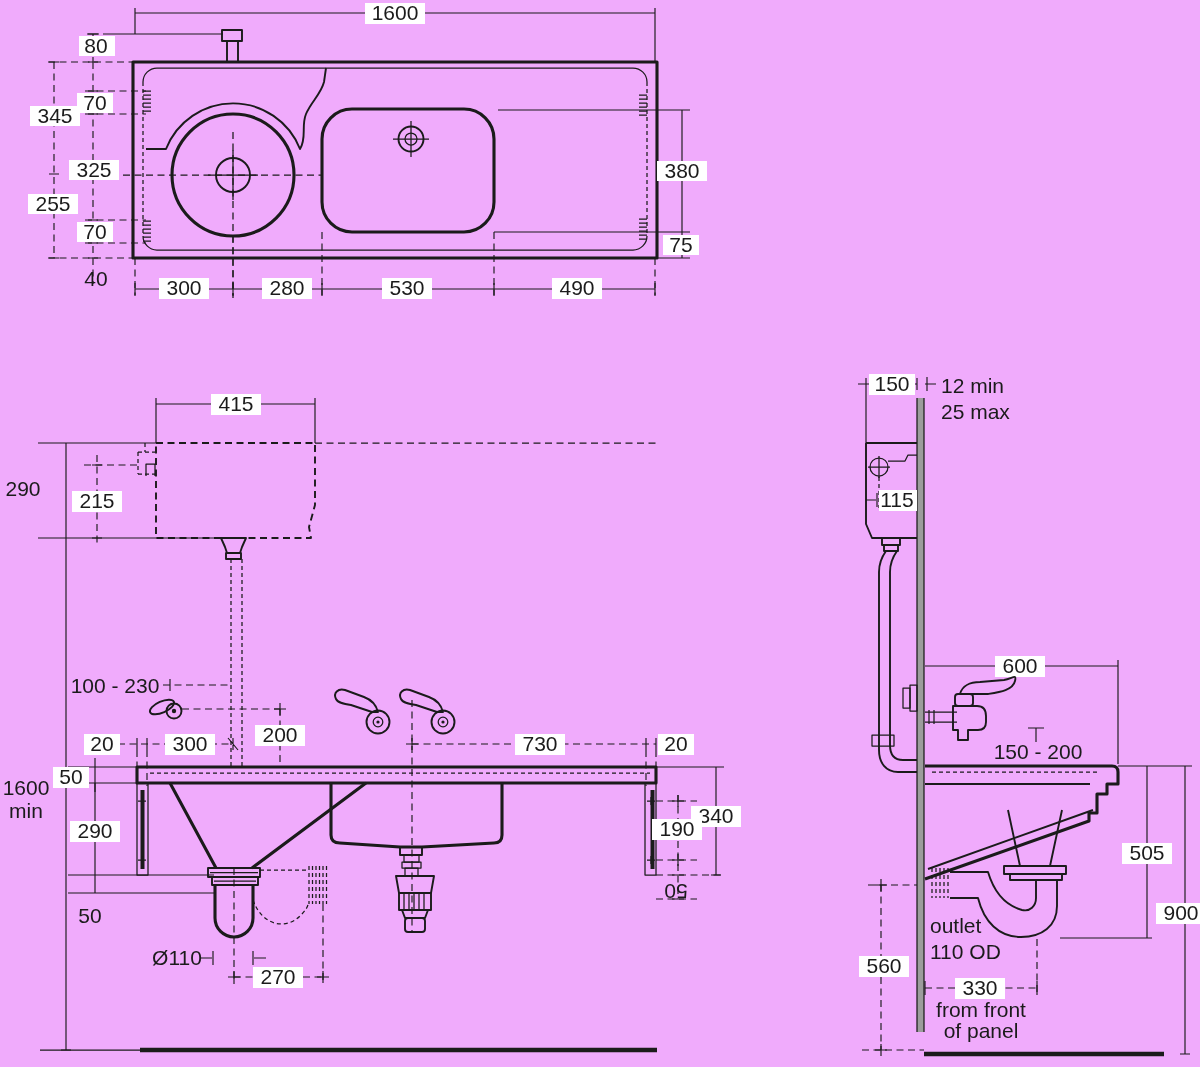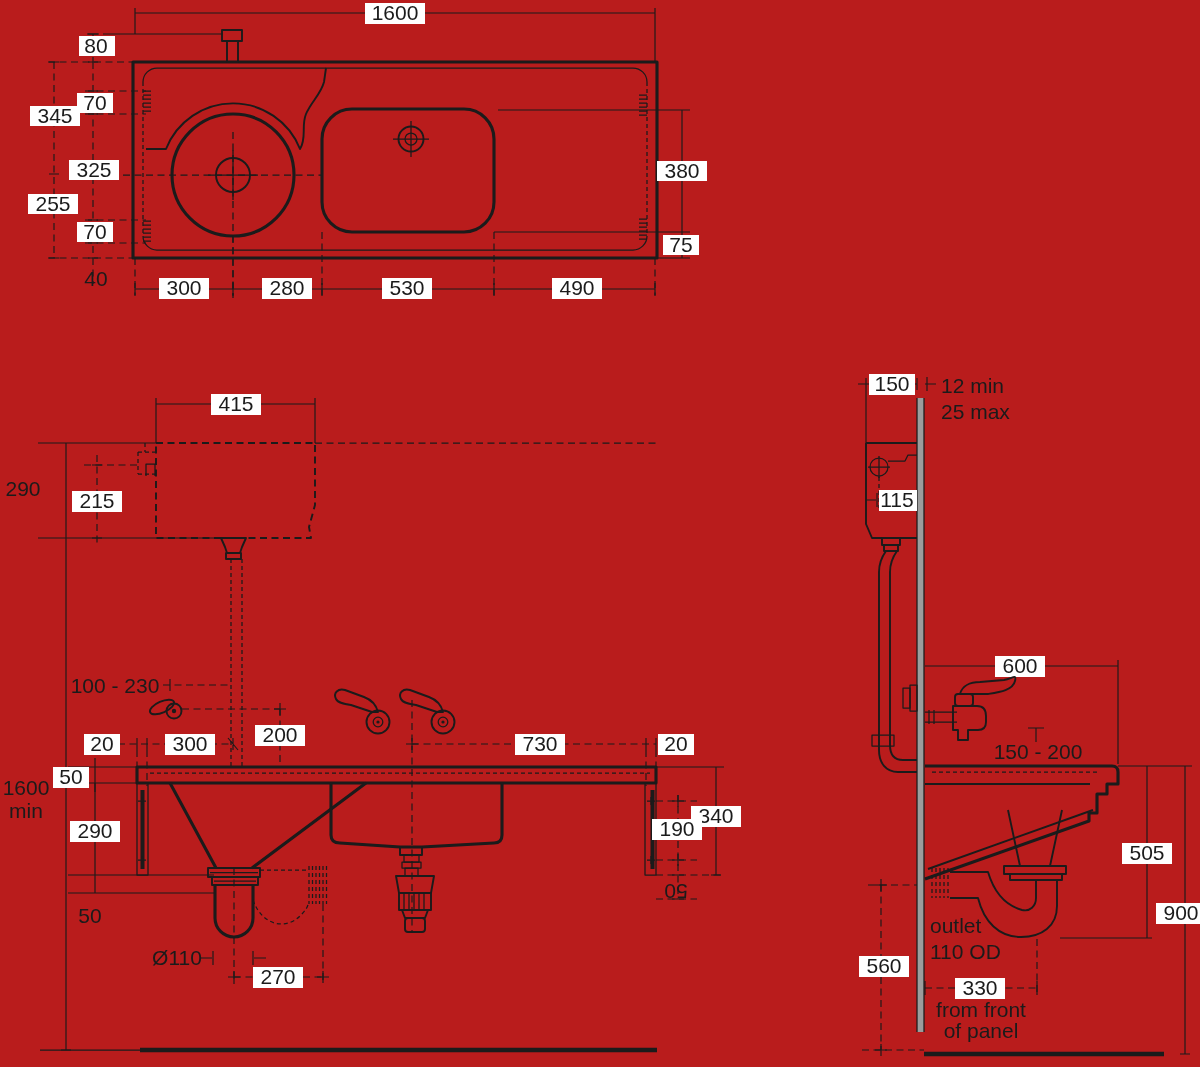--- a/index.html
+++ b/index.html
@@ -1,16 +1,16 @@
 <!DOCTYPE html>
 <html><head>
 <meta charset="utf-8">
 <style>
   html,body{margin:0;padding:0;background:#ffffff;}
-  #stage{position:relative;width:1200px;height:1067px;background:#b91c1c;overflow:hidden;}
+  #stage{position:relative;width:1200px;height:1067px;background:#f0abfc;overflow:hidden;}
   svg{display:block;}
   .ln{stroke:#1b1b1b;fill:none;stroke-linecap:butt;stroke-linejoin:round;}
   .t3{stroke-width:3.1;}
   .t2{stroke-width:1.9;}
   .t1{stroke-width:1.25;}
   .dm{stroke-width:1.15;}
   .dsh{stroke-dasharray:7 4.5;}
   .dsf{stroke-dasharray:4 3;}
   .fill{fill:#1b1b1b;stroke:none;}
   .panel{fill:#9c9c9c;stroke:none;}

